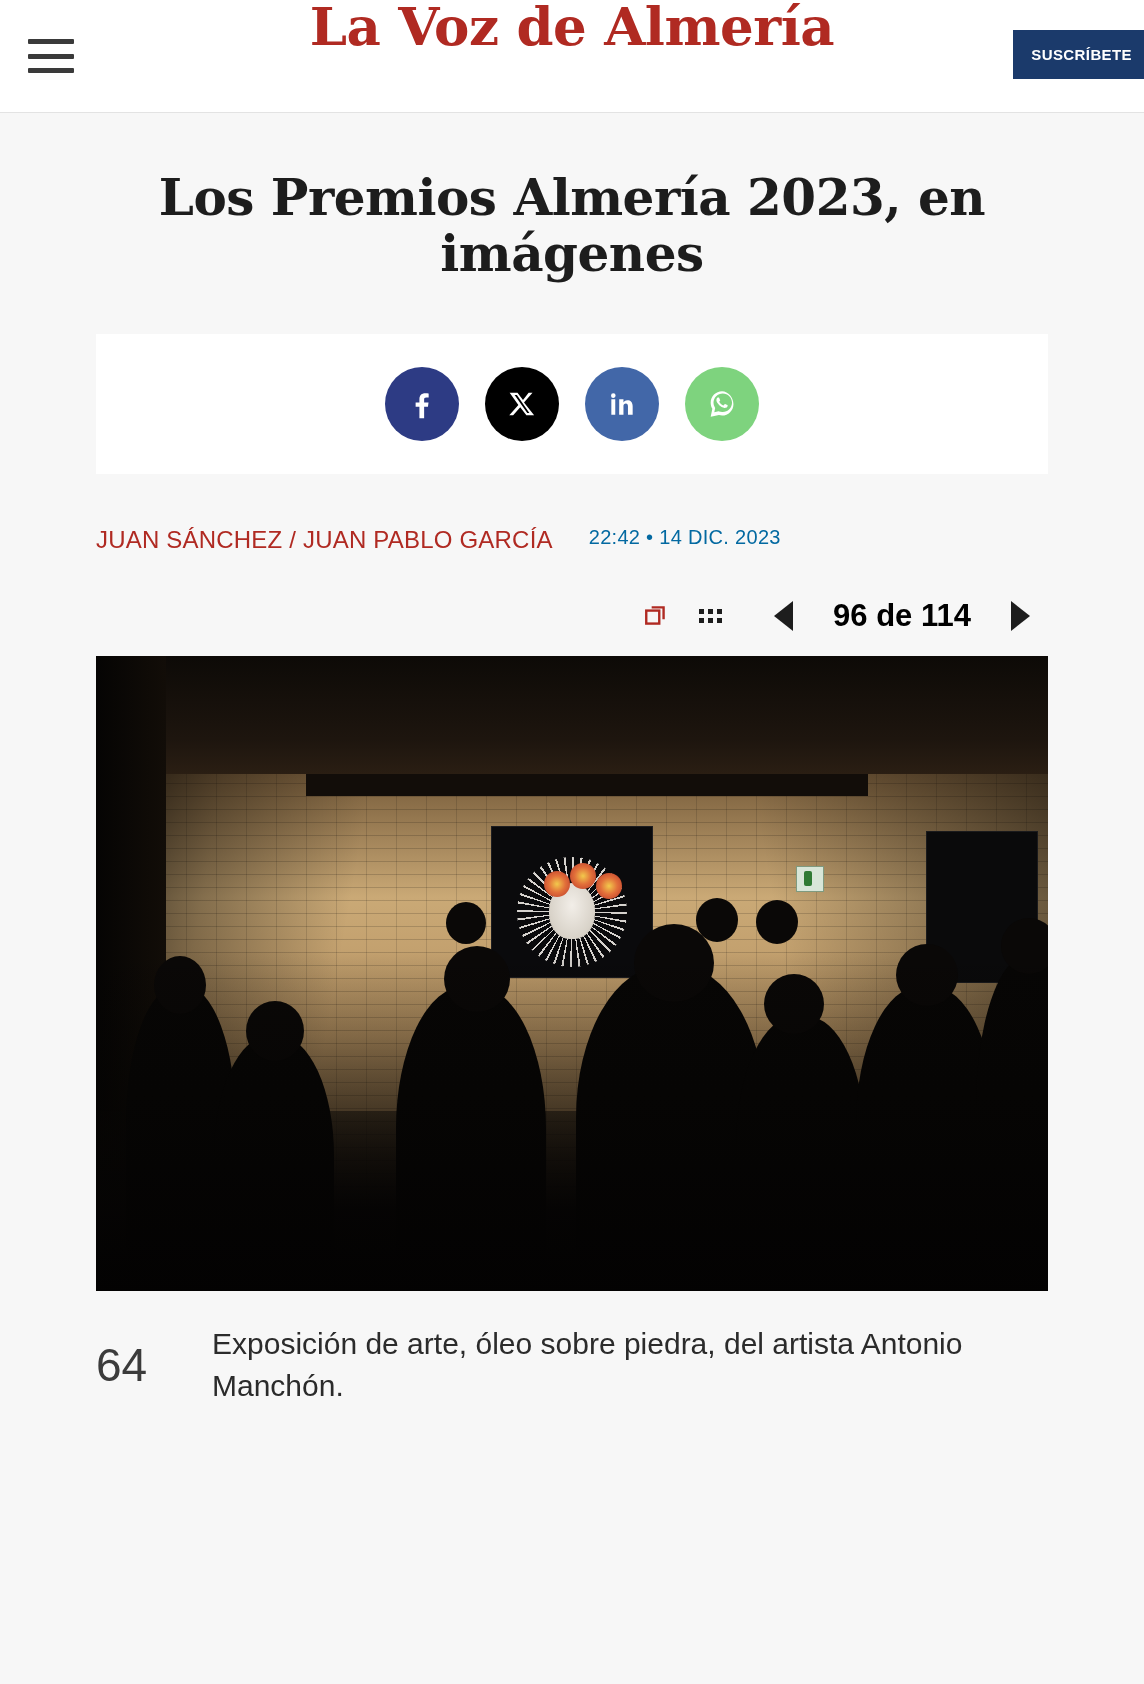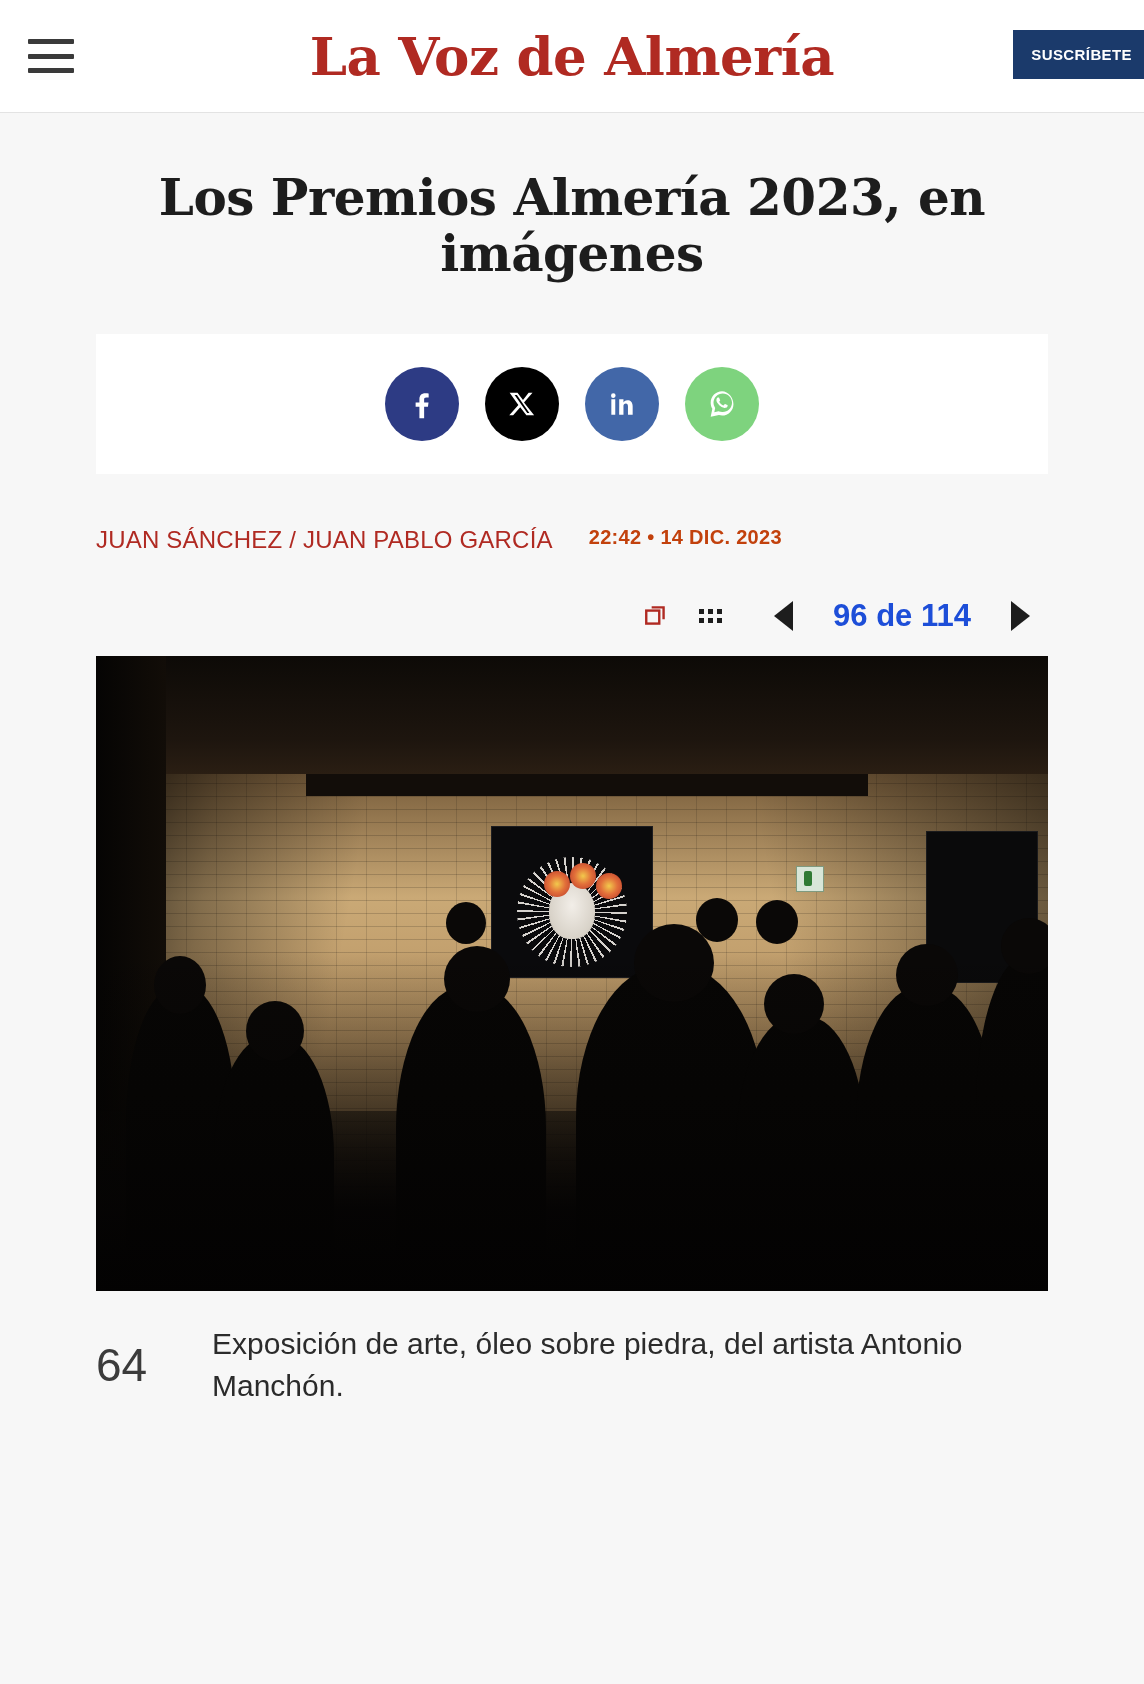--- a/index.html
+++ b/index.html
@@ -16,21 +16,21 @@
     color: #222;
   }
 
   
   .site-header {
     position: relative;
     height: 112px;
     background: #ffffff;
     border-bottom: 1px solid #e3e3e3;
     display: flex;
-    align-items: center;
+    align-items: flex-start;
   }
   .hamburger {
     position: absolute;
     left: 28px;
     top: 50%;
     transform: translateY(-50%);
     width: 46px;
     height: 34px;
     display: flex;
     flex-direction: column;
@@ -129,23 +129,23 @@
     display: flex;
     align-items: flex-start;
     gap: 36px;
   }
   .byline-authors {
     color: #b02a22;
     font-size: 24px;
     letter-spacing: 0.2px;
   }
   .byline-date {
-    color: #c2410c;
+    color: #0369a1;
     font-size: 20px;
-    font-weight: bold;
+    font-weight: normal;
     letter-spacing: 0.3px;
   }
 
   
   .gallery-nav {
     margin-top: 44px;
     display: flex;
     align-items: center;
     justify-content: flex-end;
     gap: 22px;
@@ -182,21 +182,21 @@
     border-right: 19px solid #1d1d1d;
   }
   .arrow-right {
     border-top: 15px solid transparent;
     border-bottom: 15px solid transparent;
     border-left: 19px solid #1d1d1d;
   }
   .counter {
     font-size: 31px;
     font-weight: bold;
-    color: #1d4ed8;
+    color: #000000;
     margin: 0 18px;
     white-space: nowrap;
   }
 
   
   .photo-wrap {
     margin-top: 22px;
     width: 952px;
     height: 635px;
     overflow: hidden;

